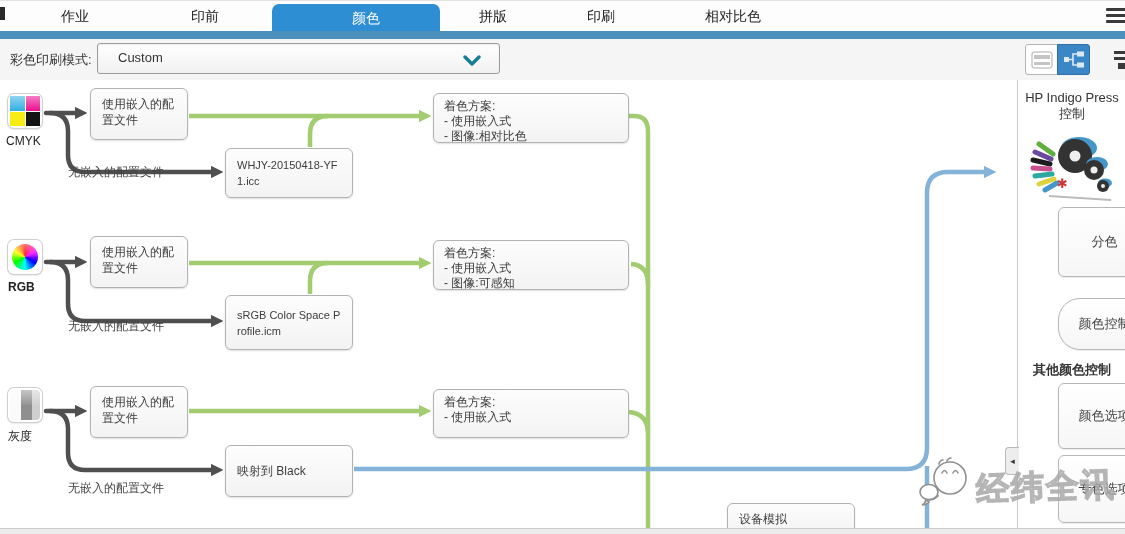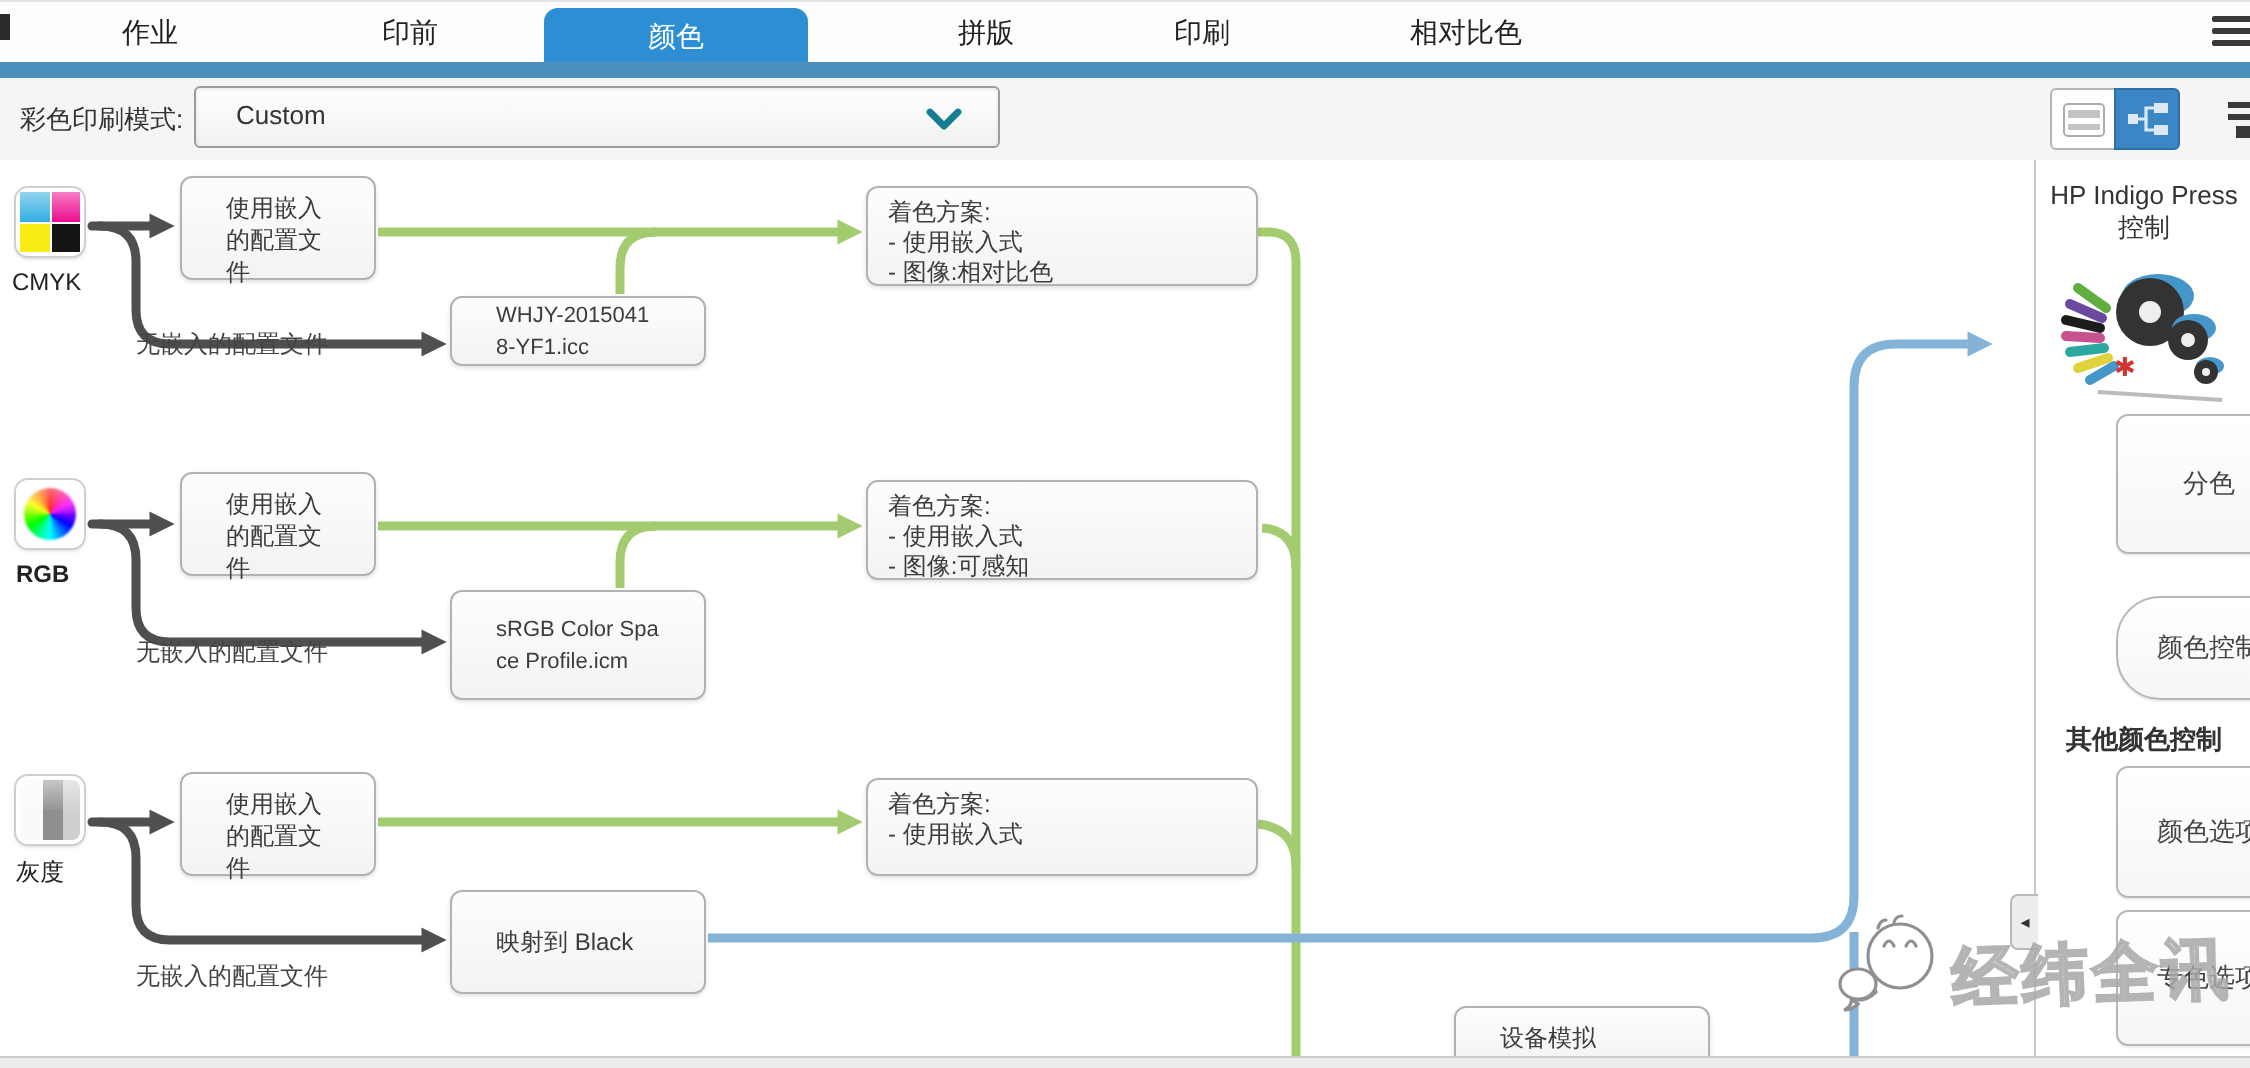--- a/index.html
+++ b/index.html
@@ -27,21 +27,21 @@
   .vbtn{position:absolute;top:0;width:33px;height:31px;box-sizing:border-box;border:1px solid #b5b5b5;background:#fff;cursor:pointer;}
   .vbtn.list{left:0;border-radius:3px 0 0 3px;}
   .vbtn.flow{left:32px;background:#3b86c4;border-color:#2f6fa5;border-radius:0 3px 3px 0;}
   .vbtn svg{position:absolute;left:5px;top:5px;}
   .tb-frag{position:absolute;left:1112px;top:9px;width:20px;height:24px;}
   
   .canvas{position:absolute;left:0;top:80px;width:1125px;height:448px;background:#fff;}
   .flowsvg{position:absolute;left:0;top:0;pointer-events:none;}
   .fbox{position:absolute;box-sizing:border-box;background:linear-gradient(#fdfdfd,#f3f3f3);
     border:1px solid #b2b2b2;border-radius:6px;box-shadow:0 1px 2px rgba(0,0,0,.13);
-    font-size:12px;line-height:16px;color:#3c3c3c;padding:7px 22px;word-break:break-all;cursor:pointer;}
+    font-size:12px;line-height:16px;color:#3c3c3c;padding:7px 11px;word-break:break-all;cursor:pointer;}
   .fbox.center{display:flex;align-items:center;}
   .scheme{padding:5px 10px;line-height:15px;}
   .flabel{position:absolute;font-size:12px;color:#444;white-space:nowrap;}
   .srcicon{position:absolute;width:34px;height:34px;border-radius:6px;box-shadow:0 0 0 1px #cfcfcf,0 1px 2px rgba(0,0,0,.25);overflow:hidden;background:#fff;}
   .srcicon .gloss{position:absolute;left:0;top:0;width:100%;height:50%;background:linear-gradient(rgba(255,255,255,.55),rgba(255,255,255,.05));}
   .cmyk-grid{position:absolute;left:2px;top:2px;width:30px;height:30px;display:grid;grid-template-columns:1fr 1fr;grid-template-rows:1fr 1fr;gap:1px;}
   .cmyk-grid i{display:block;}
   .rgb-wheel{position:absolute;left:4px;top:4px;width:26px;height:26px;border-radius:50%;
     background:conic-gradient(#f00,#f0f,#00f,#0ff,#0f0,#ff0,#f00);filter:blur(.4px);}
   .gray-bars{position:absolute;left:2px;top:2px;width:30px;height:30px;border-radius:4px;
@@ -66,21 +66,21 @@
     background:repeating-linear-gradient(100deg,#c4c4c4 0 2px,rgba(255,255,255,0) 2px 7px);
     -webkit-background-clip:text;background-clip:text;opacity:.85;transform:rotate(-2deg);}
 </style>
 </head>
 <body>
 
 <div class="tabbar">
   <div class="corner-mark"></div>
   <div class="tab" style="left:40px;width:70px;">作业</div>
   <div class="tab" style="left:170px;width:70px;">印前</div>
-  <div class="tab active" style="left:272px;width:132px;">颜色</div>
+  <div class="tab active" style="left:272px;width:148px;padding-left:20px;">颜色</div>
   <div class="tab" style="left:458px;width:70px;">拼版</div>
   <div class="tab" style="left:566px;width:70px;">印刷</div>
   <div class="tab" style="left:683px;width:100px;">相对比色</div>
   <div class="menu-frag">
       <i></i>
       <i></i>
       <i></i>
     </div>
 </div>
 <div class="bluebar"></div>
@@ -168,21 +168,21 @@
         <i style="background:#27aae1;"></i>
         <i style="background:#ec008c;"></i>
         <i style="background:#f7ec13;"></i>
         <i style="background:#141414;"></i>
       </div>
     <div class="gloss"></div>
   </div>
   <div class="srclabel" style="left:6px;top:54px;">CMYK</div>
   <div class="fbox" style="left:90px;top:8px;width:98px;height:52px;">使用嵌入的配置文件</div>
   <div class="flabel" style="left:68px;top:84px;">无嵌入的配置文件</div>
-  <div class="fbox center" style="left:225px;top:68px;width:128px;height:35px;font-size:11px;">WHJY-20150418-YF1.icc</div>
+  <div class="fbox center" style="left:225px;top:68px;width:128px;height:50px;font-size:11px;">WHJY-20150418-YF1.icc</div>
   <div class="fbox scheme" style="left:433px;top:13px;width:196px;height:50px;">
     <div>着色方案:</div>
     <div>- 使用嵌入式</div>
     <div>- 图像:相对比色</div>
   </div>
 
   <div class="srcicon" style="left:8px;top:160px;">
     <div class="rgb-wheel"></div>
       <div class="gloss"></div>
   </div>

